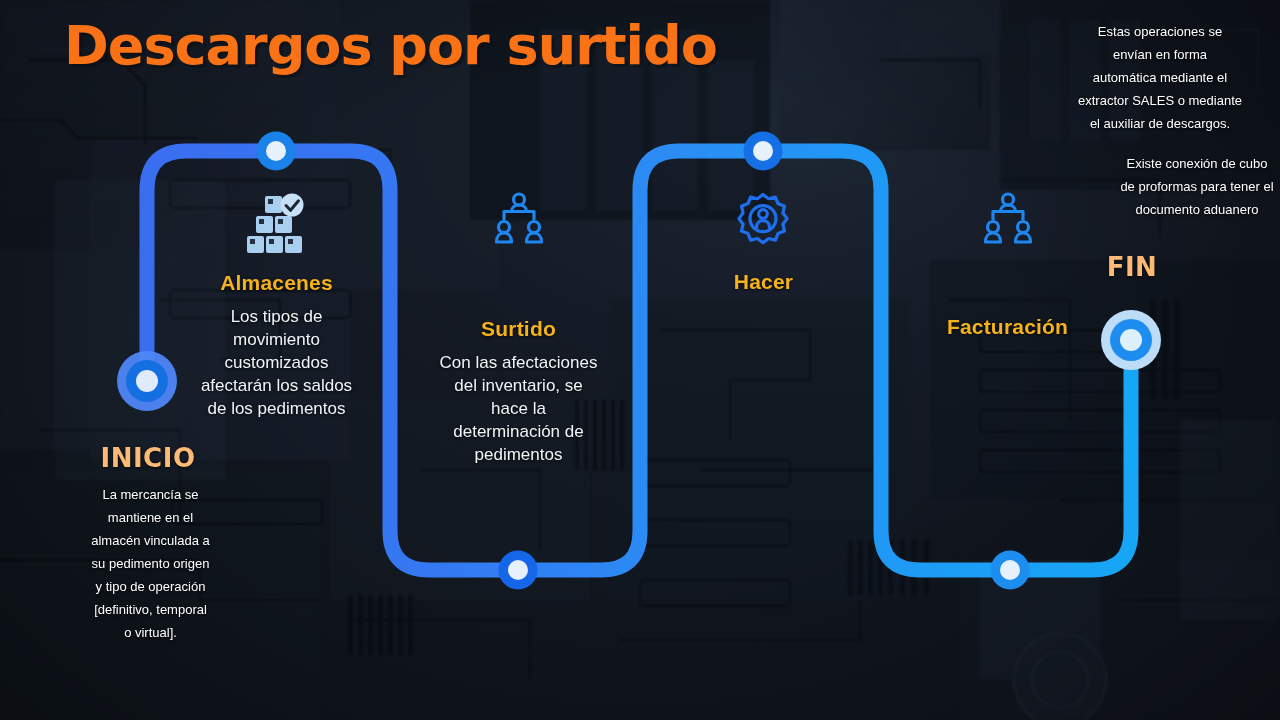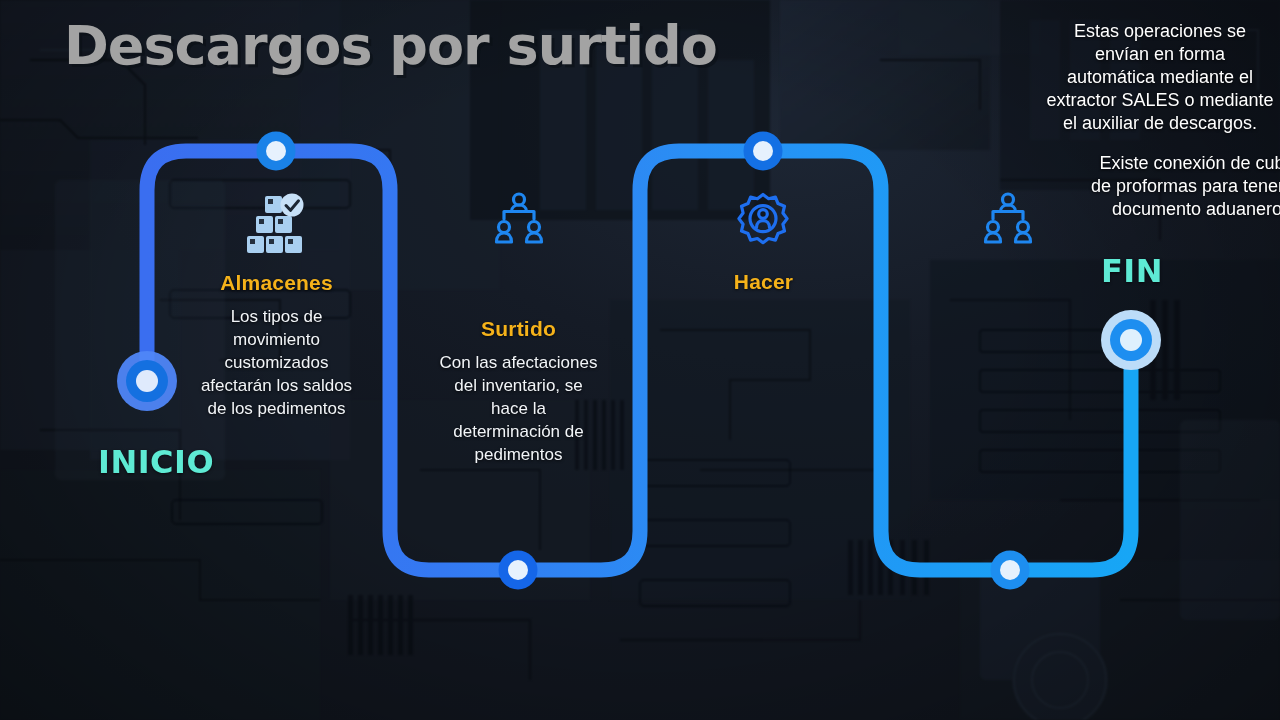--- a/index.html
+++ b/index.html
@@ -30,21 +30,21 @@
   
   #flow{position:absolute;left:0;top:0;width:1280px;height:720px;}
 
   
   .title{
     position:absolute;left:64px;top:14px;
     font-family:"DejaVu Sans", sans-serif;
     font-weight:bold;
     font-size:54px;
     letter-spacing:-1px;
-    color:#a3a3a3;
+    color:#f97316;
     text-shadow:3px 3px 0 rgba(10,14,20,.55);
     white-space:nowrap;
   }
   .step{position:absolute;text-align:center;}
   .step-title{
     font-family:Liberation Sans, sans-serif;
     font-weight:bold;
     font-size:21px;
     color:#f5b21a;
     margin:0 0 10px 0;
@@ -55,29 +55,29 @@
     font-size:17px;
     line-height:23px;
     color:#f2f5f8;
     white-space:pre-line;
     text-shadow:0 1px 3px rgba(0,0,0,.75);
   }
   .endpoint-label{
     position:absolute;
     font-family:"DejaVu Sans", sans-serif;
     font-weight:bold;
-    font-size:32px;
-    color:#5eead4;
+    font-size:26px;
+    color:#fdba74;
     letter-spacing:.5px;
     text-shadow:0 1px 3px rgba(0,0,0,.6);
   }
   .side-note{
     position:absolute;
     text-align:center;
-    font-size:18px;
+    font-size:13px;
     line-height:23px;
     color:#ffffff;
     white-space:pre-line;
     text-shadow:0 1px 3px rgba(0,0,0,.8);
   }
   .icon{position:absolute;}
 </style>
 </head>
 <body>
 
@@ -358,19 +358,27 @@
 hace la
 determinación de
 pedimentos</div>
   </div>
 
   <div class="step" style="left:661px;top:270px;width:205px;">
     <div class="step-title">Hacer</div>
   </div>
 
   <div class="step" style="left:905px;top:315px;width:205px;">
+    <div class="step-title">Facturación</div>
   </div>
 
   <div class="endpoint-label" style="left:98px;top:443px;width:100px;text-align:center;">INICIO</div>
+  <div class="side-note" style="left:63px;top:483px;width:175px;">La mercancía se
+mantiene en el
+almacén vinculada a
+su pedimento origen
+y tipo de operación
+[definitivo, temporal
+o virtual].</div>
 
   <div class="endpoint-label" style="left:1095px;top:252px;width:74px;text-align:center;">FIN</div>
 
 </div>
 
 </body></html>

